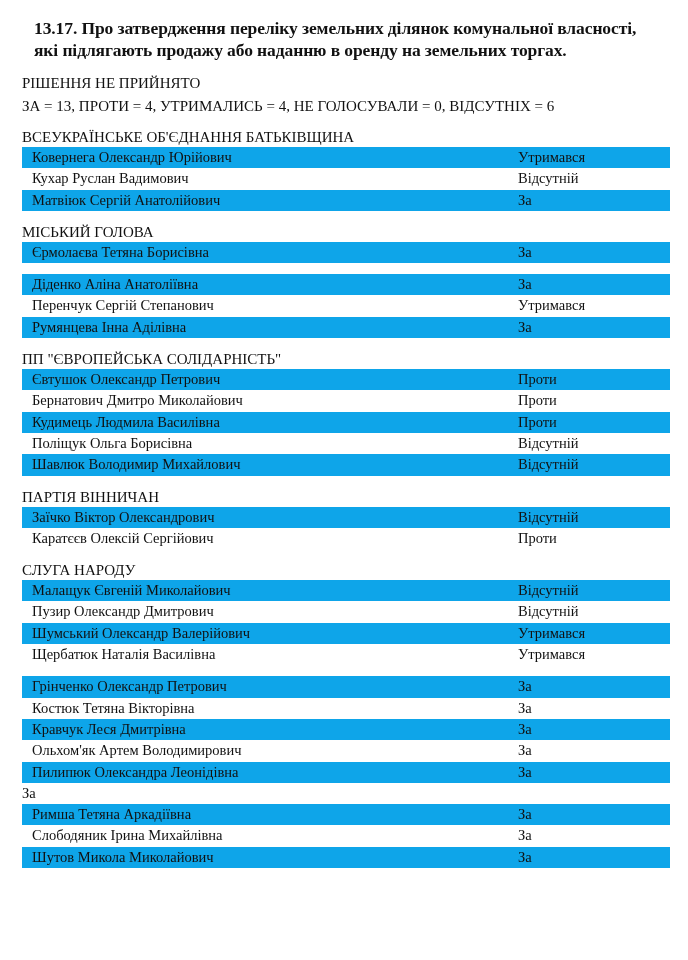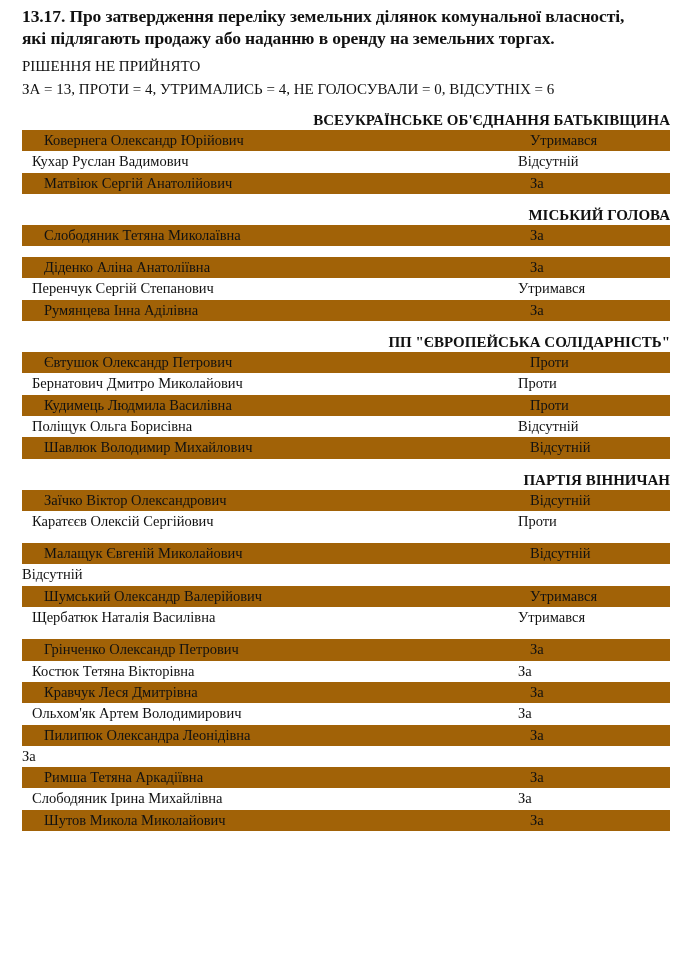--- a/index.html
+++ b/index.html
@@ -4,40 +4,40 @@
 <style>
   html, body { margin: 0; padding: 0; background: #ffffff; }
   body {
     width: 688px; height: 960px; overflow: hidden;
     font-family: "Liberation Serif", "DejaVu Serif", serif;
     color: #111;
   }
   .page { position: relative; padding: 0 18px 0 22px; }
   .title {
     font-weight: bold; font-size: 17.5px; line-height: 22px;
-    padding-top: 5px; margin: 0; letter-spacing: -0.1px;
+    padding-top: 5px; margin: 12px; letter-spacing: -0.1px;
   }
   .decision {
     text-align: left; font-size: 15px; line-height: 20px;
     margin-top: 7px;
   }
   .tally {
     text-align: left; font-size: 15px; line-height: 20px;
     margin-top: 3px;
   }
   .faction { margin-top: 11px; }
   .faction-name {
-    text-align: right; font-weight: bold; font-size: 15px;
+    text-align: left; font-weight: normal; font-size: 15px;
     line-height: 20px; height: 20px;
   }
   .row {
     display: flex; height: 21.3px; line-height: 21.3px;
     font-size: 14.5px;
   }
-  .row.shaded { background: #a16207; padding-left: 12px; }
+  .row.shaded { background: #0ea5e9; }
   .row .name { flex: 0 0 496px; padding-left: 10px; box-sizing: border-box; white-space: nowrap; }
   .row .vote { flex: 1; white-space: nowrap; }
   .table { width: 648px; }
 </style>
 </head>
 <body>
 
 <div class="page">
   <h1 class="title">
     <div>13.17. Про затвердження переліку земельних ділянок комунальної власності,</div>
@@ -61,21 +61,21 @@
           <div class="row shaded">
             <div class="name">Матвіюк Сергій Анатолійович</div>
             <div class="vote">За</div>
           </div>
         </div>
       </div>
       <div class="faction">
         <div class="faction-name">МІСЬКИЙ ГОЛОВА</div>
         <div class="table">
           <div class="row shaded">
-            <div class="name">Слободяник Тетяна Миколаївна</div>
+            <div class="name">Єрмолаєва Тетяна Борисівна</div>
             <div class="vote">За</div>
           </div>
         </div>
       </div>
       <div class="faction">
         <div class="table">
           <div class="row shaded">
             <div class="name">Діденко Аліна Анатоліївна</div>
             <div class="vote">За</div>
           </div>
@@ -121,26 +121,28 @@
             <div class="name">Заїчко Віктор Олександрович</div>
             <div class="vote">Відсутній</div>
           </div>
           <div class="row">
             <div class="name">Каратєєв Олексій Сергійович</div>
             <div class="vote">Проти</div>
           </div>
         </div>
       </div>
       <div class="faction">
+        <div class="faction-name">СЛУГА НАРОДУ</div>
         <div class="table">
           <div class="row shaded">
             <div class="name">Малащук Євгеній Миколайович</div>
             <div class="vote">Відсутній</div>
           </div>
           <div class="row">
+            <div class="name">Пузир Олександр Дмитрович</div>
             <div class="vote">Відсутній</div>
           </div>
           <div class="row shaded">
             <div class="name">Шумський Олександр Валерійович</div>
             <div class="vote">Утримався</div>
           </div>
           <div class="row">
             <div class="name">Щербатюк Наталія Василівна</div>
             <div class="vote">Утримався</div>
           </div>

